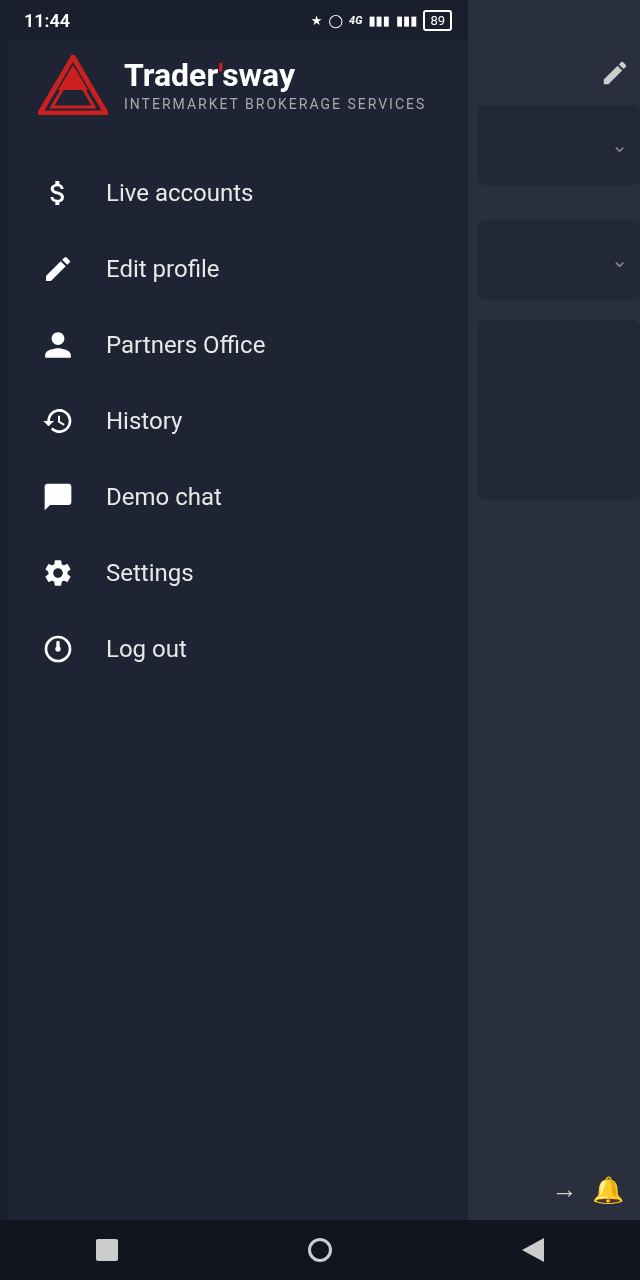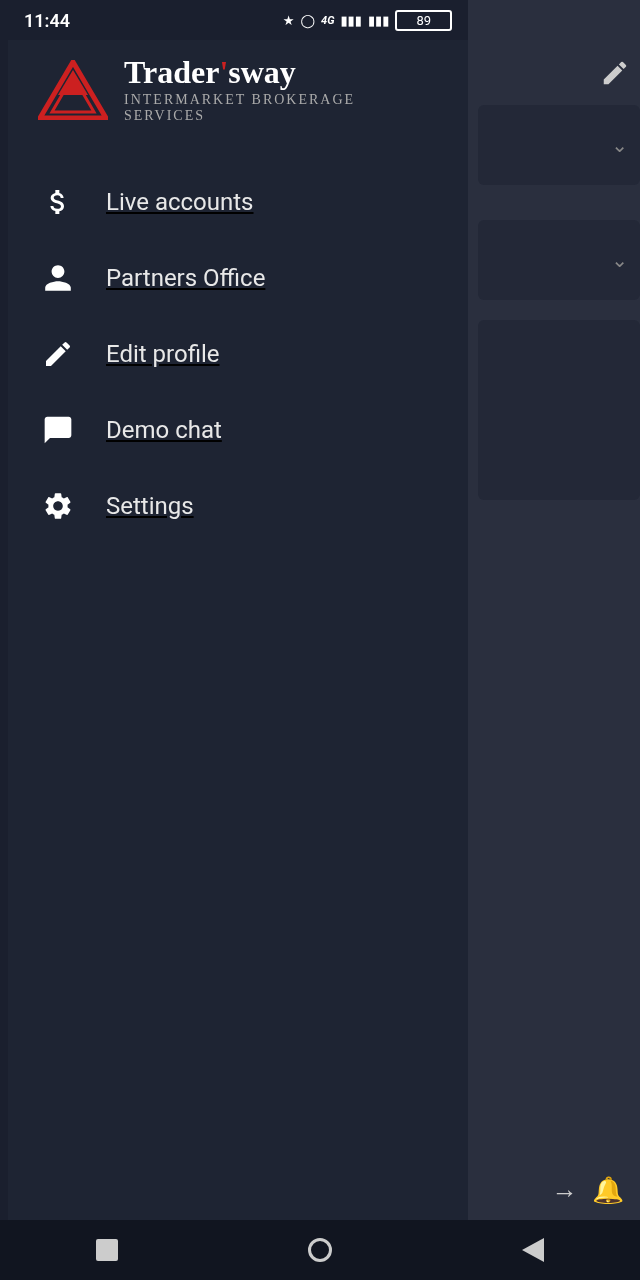--- a/index.html
+++ b/index.html
@@ -38,21 +38,21 @@
     }
     .status-icons span {
       color: #fff;
       font-size: 13px;
     }
     .battery-icon {
       display: inline-flex;
       align-items: center;
       border: 2px solid #fff;
       border-radius: 3px;
-      padding: 1px 19px;
+      padding: 1px 5px;
       font-size: 11px;
       color: #fff;
       position: relative;
     }
 
     
     .drawer {
       position: absolute;
       top: 0; left: 0;
       width: 460px;
@@ -96,21 +96,20 @@
     .pencil-svg {
       color: #ccc;
     }
 
     
     .logo-area {
       padding: 55px 30px 30px 30px;
       display: flex;
       align-items: center;
       gap: 16px;
-      font-family: Liberation Serif, serif;
     }
     .logo-triangle {
       width: 70px;
       height: 60px;
       flex-shrink: 0;
     }
     .logo-text-block {
       display: flex;
       flex-direction: column;
     }
@@ -132,21 +131,20 @@
       font-size: 14px;
       letter-spacing: 2px;
       margin-top: 2px;
     }
 
     
     .menu-list {
       list-style: none;
       padding: 10px 0;
       flex: 1;
-      text-decoration: underline;
     }
     .menu-item {
       display: flex;
       align-items: center;
       padding: 18px 30px;
       cursor: pointer;
       gap: 28px;
     }
     .menu-icon {
       width: 40px;
@@ -283,54 +281,72 @@
           <path d="M11.8 10.9c-2.27-.59-3-1.2-3-2.15 0-1.09 1.01-1.85 2.7-1.85 1.78 0 2.44.85 2.5 2.1h2.21c-.07-1.72-1.12-3.3-3.21-3.81V3h-3v2.16c-1.94.42-3.5 1.68-3.5 3.61 0 2.31 1.91 3.46 4.7 4.13 2.5.6 3 1.48 3 2.41 0 .69-.49 1.79-2.7 1.79-2.06 0-2.87-.92-2.98-2.1h-2.2c.12 2.19 1.76 3.42 3.68 3.83V21h3v-2.15c1.95-.37 3.5-1.5 3.5-3.55 0-2.84-2.43-3.81-4.7-4.4z"></path>
         </svg>
       </div>
       <span class="menu-label">Live accounts</span>
     </li>
 
 
     <li class="menu-item">
       <div class="menu-icon">
         <svg viewBox="0 0 24 24" xmlns="http://www.w3.org/2000/svg">
+          <path d="M3 17.25V21h3.75L17.81 9.94l-3.75-3.75L3 17.25zM20.71 7.04a1 1 0 0 0 0-1.41l-2.34-2.34a1 1 0 0 0-1.41 0l-1.83 1.83 3.75 3.75 1.83-1.83z"></path>
+        </svg>
+      </div>
+      <span class="menu-label">Edit profile</span>
+    </li>
+
+    <li class="menu-item">
+      <div class="menu-icon">
+        <svg viewBox="0 0 24 24" xmlns="http://www.w3.org/2000/svg">
           <path d="M12 12c2.7 0 4.8-2.1 4.8-4.8S14.7 2.4 12 2.4 7.2 4.5 7.2 7.2 9.3 12 12 12zm0 2.4c-3.2 0-9.6 1.6-9.6 4.8v2.4h19.2v-2.4c0-3.2-6.4-4.8-9.6-4.8z"></path>
         </svg>
       </div>
       <span class="menu-label">Partners Office</span>
     </li>
 
     <li class="menu-item">
       <div class="menu-icon">
         <svg viewBox="0 0 24 24" xmlns="http://www.w3.org/2000/svg">
-          <path d="M3 17.25V21h3.75L17.81 9.94l-3.75-3.75L3 17.25zM20.71 7.04a1 1 0 0 0 0-1.41l-2.34-2.34a1 1 0 0 0-1.41 0l-1.83 1.83 3.75 3.75 1.83-1.83z"></path>
-        </svg>
-      </div>
-      <span class="menu-label">Edit profile</span>
-    </li>
-
+          <path d="M13 3a9 9 0 0 0-9 9H1l3.89 3.89.07.14L9 12H6a7 7 0 1 1 2.05 4.95L6.64 18.36A9 9 0 1 0 13 3zm-1 5v5l4.28 2.54.72-1.21-3.5-2.08V8H12z"></path>
+        </svg>
+      </div>
+      <span class="menu-label">History</span>
+    </li>
 
     <li class="menu-item">
       <div class="menu-icon">
         <svg viewBox="0 0 24 24" xmlns="http://www.w3.org/2000/svg">
           <path d="M20 2H4c-1.1 0-2 .9-2 2v18l4-4h14c1.1 0 2-.9 2-2V4c0-1.1-.9-2-2-2z"></path>
         </svg>
       </div>
       <span class="menu-label">Demo chat</span>
     </li>
 
     <li class="menu-item">
       <div class="menu-icon">
         <svg viewBox="0 0 24 24" xmlns="http://www.w3.org/2000/svg">
           <path d="M19.14,12.94c0.04-0.3,0.06-0.61,0.06-0.94c0-0.32-0.02-0.64-0.07-0.94l2.03-1.58c0.18-0.14,0.23-0.41,0.12-0.61 l-1.92-3.32c-0.12-0.22-0.37-0.29-0.59-0.22l-2.39,0.96c-0.5-0.38-1.03-0.7-1.62-0.94L14.4,2.81c-0.04-0.24-0.24-0.41-0.48-0.41 h-3.84c-0.24,0-0.43,0.17-0.47,0.41L9.25,5.35C8.66,5.59,8.12,5.92,7.63,6.29L5.24,5.33c-0.22-0.08-0.47,0-0.59,0.22L2.74,8.87 C2.62,9.08,2.66,9.34,2.86,9.48l2.03,1.58C4.84,11.36,4.8,11.69,4.8,12s0.02,0.64,0.07,0.94l-2.03,1.58 c-0.18,0.14-0.23,0.41-0.12,0.61l1.92,3.32c0.12,0.22,0.37,0.29,0.59,0.22l2.39-0.96c0.5,0.38,1.03,0.7,1.62,0.94l0.36,2.54 c0.05,0.24,0.24,0.41,0.48,0.41h3.84c0.24,0,0.44-0.17,0.47-0.41l0.36-2.54c0.59-0.24,1.13-0.56,1.62-0.94l2.39,0.96 c0.22,0.08,0.47,0,0.59-0.22l1.92-3.32c0.12-0.22,0.07-0.47-0.12-0.61L19.14,12.94z M12,15.6c-1.98,0-3.6-1.62-3.6-3.6 s1.62-3.6,3.6-3.6s3.6,1.62,3.6,3.6S13.98,15.6,12,15.6z"></path>
         </svg>
       </div>
       <span class="menu-label">Settings</span>
     </li>
 
+    <li class="menu-item">
+      <div class="menu-icon">
+        <svg viewBox="0 0 24 24" xmlns="http://www.w3.org/2000/svg">
+          <circle cx="12" cy="12" r="9" fill="none" stroke="#fff" stroke-width="2"></circle>
+          <path d="M12 7v5" stroke="#fff" stroke-width="2.5" stroke-linecap="round"></path>
+          <circle cx="12" cy="12" r="2" fill="#fff"></circle>
+        </svg>
+      </div>
+      <span class="menu-label">Log out</span>
+    </li>
 
   </ul>
 </div>
 
 <div class="bottom-nav">
   <div class="nav-btn">
     <div class="nav-square"></div>
   </div>
   <div class="nav-btn">
     <div class="nav-circle"></div>

